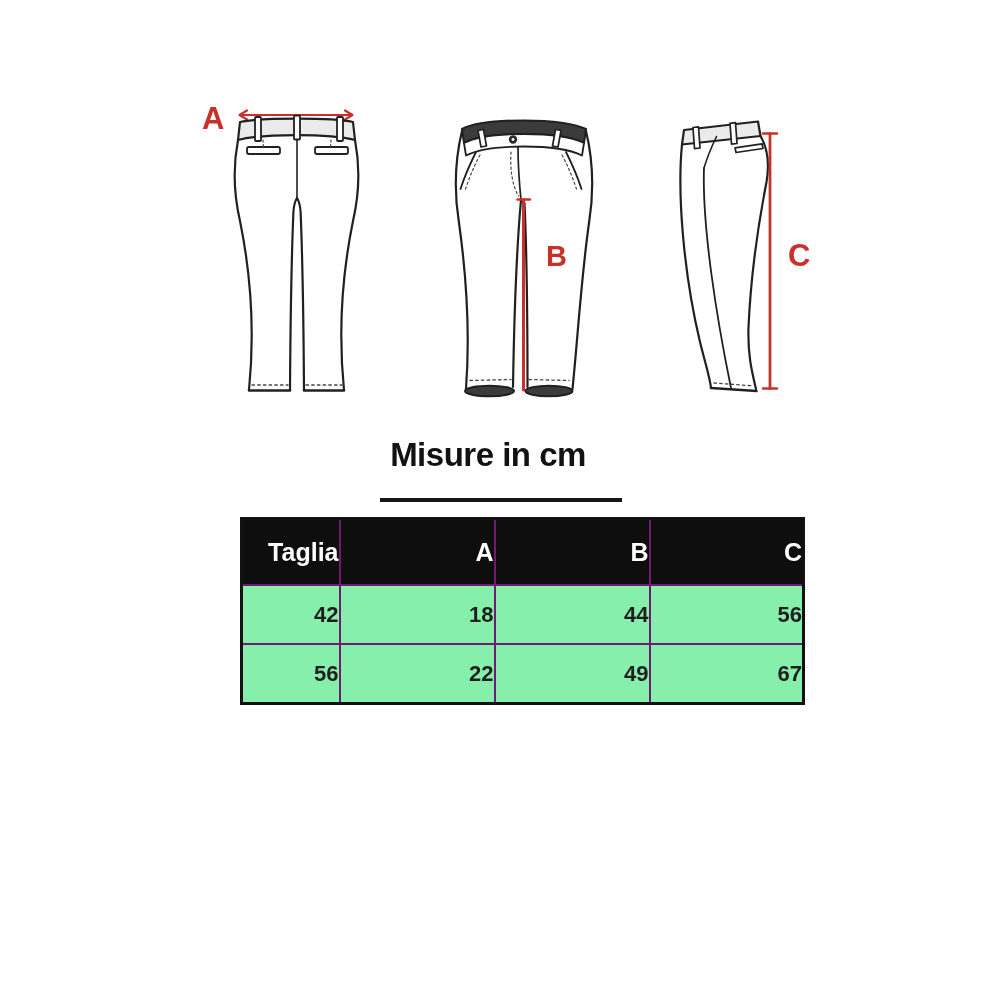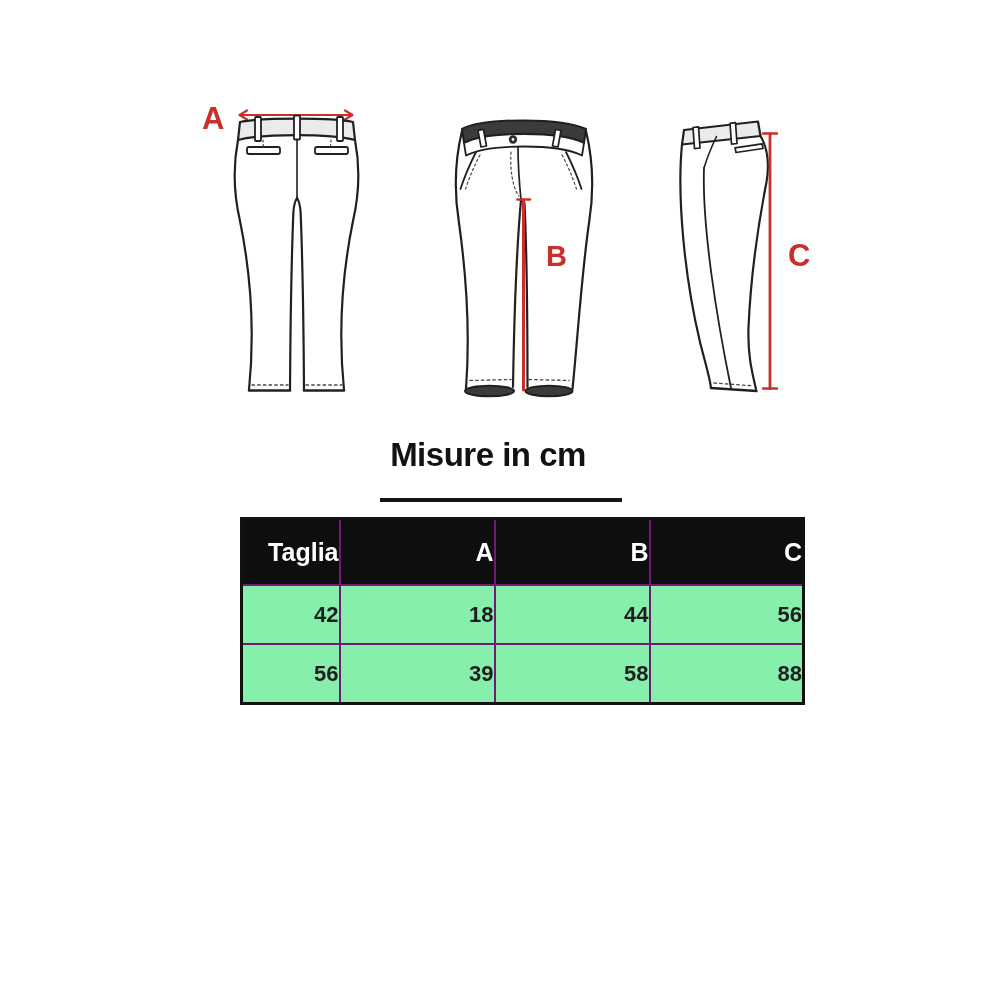--- a/index.html
+++ b/index.html
@@ -198,20 +198,20 @@
     </thead>
     <tbody>
       <tr>
         <td>42</td>
         <td>18</td>
         <td>44</td>
         <td>56</td>
       </tr>
       <tr>
         <td>56</td>
-        <td>39</td>
-        <td>58</td>
-        <td>88</td>
+        <td>22</td>
+        <td>49</td>
+        <td>67</td>
       </tr>
     </tbody>
   </table>
 
 </div>
 
 </body></html>

